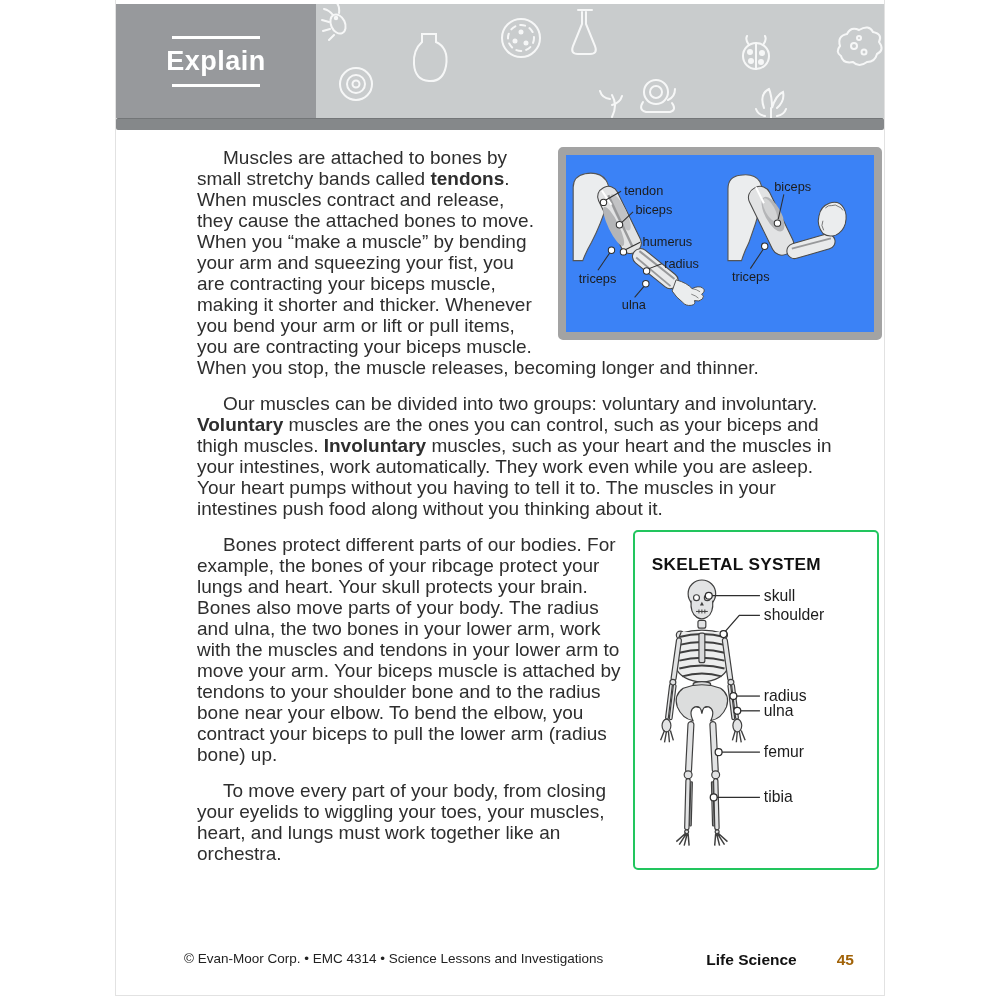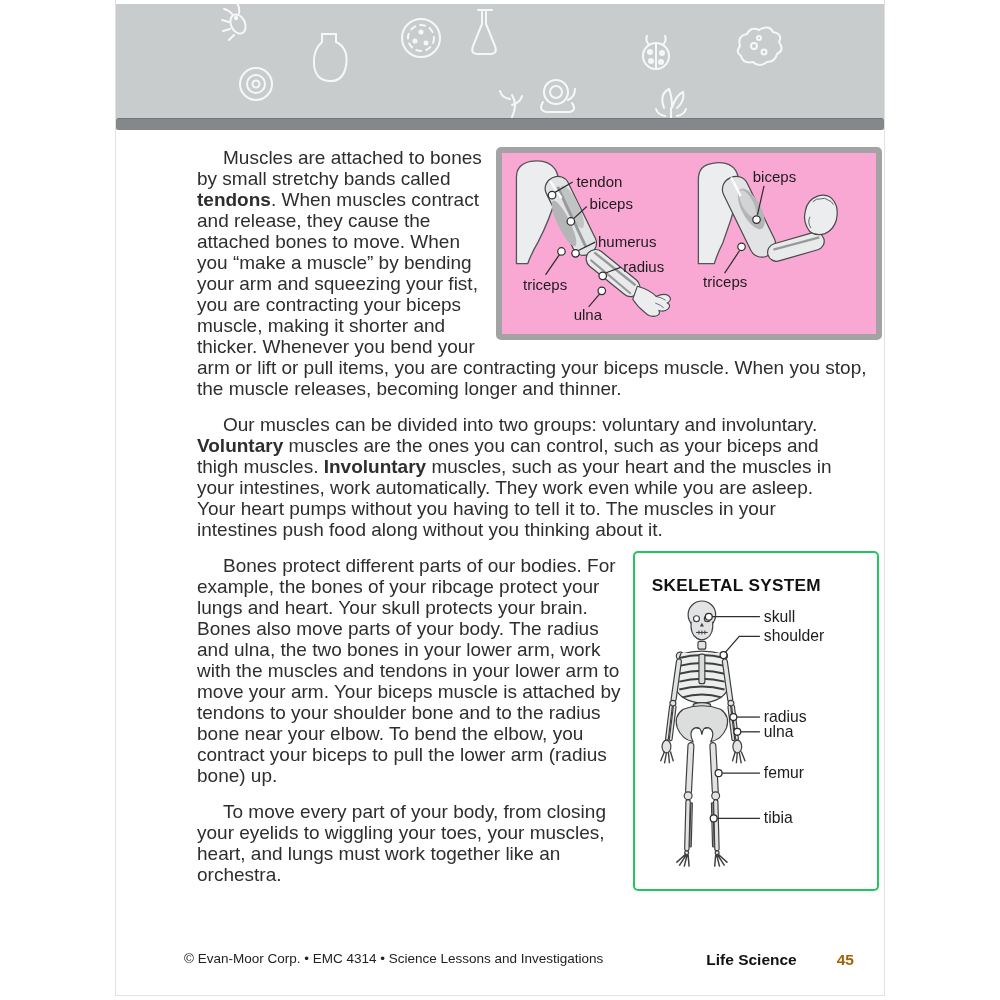--- a/index.html
+++ b/index.html
@@ -31,22 +31,22 @@
   .divider-bar { height:12px; background:#85888a; border-radius:2px; border-top:1px solid #737678; }
   
   .content { padding:17px 2px 0 68px; }
   .content p {
     font-size:19px; line-height:21px; color:#2e2e2e;
     margin:0 0 15px 13px; text-indent:26px;
   }
   .content p b { font-weight:bold; }
   .p-fullwidth { max-width:652px; }
   .fig-arm {
-    float:right; width:386px; height:193px; background:#f9a8d4;
-    border:6px solid #a3a3a3; border-radius:5px; margin:0 0 12px 14px;
+    float:right; width:324px; height:193px; background:#3b82f6;
+    border:8px solid #a3a3a3; border-radius:5px; margin:0 0 12px 14px;
   }
   .fig-skeleton {
     float:right; width:246px; height:340px; background:#fff;
     border:2px solid #22c55e; border-radius:5px; margin:-4px 3px 10px 12px;
   }
   .fig-arm svg, .fig-skeleton svg { display:block; width:100%; height:100%; }
   
   .footer {
     position:absolute; left:68px; right:30px; bottom:26px;
     display:flex; align-items:flex-start; color:#222;
@@ -59,20 +59,25 @@
   .fig-title { font-family:"Liberation Sans", sans-serif; font-size:17.5px; font-weight:bold; fill:#111; letter-spacing:.3px; }
   .leader { stroke:#2e2e2e; stroke-width:1.3; fill:none; }
   .dot { fill:#ffffff; stroke:#2e2e2e; stroke-width:1.3; }
 </style>
 </head>
 <body>
 
 <div class="page">
 
   <div class="header">
+    <div class="explain-tab">
+      <span class="rule"></span>
+      <span class="label">Explain</span>
+      <span class="rule"></span>
+    </div>
     <div class="title-band">
       <svg class="doodles" viewBox="0 0 568 114" stroke="#ffffff" fill="none" stroke-width="2" opacity="0.85" stroke-linecap="round">
         <g>
           <ellipse cx="22" cy="20" rx="7" ry="10" transform="rotate(-25 22 20)"></ellipse>
           <path d="M 17,11 q -4,-5 -9,-6 M 23,9 q 1,-7 -3,-11 M 13,18 l -7,-2 M 14,25 l -7,2 M 18,31 l -5,5"></path>
           <circle cx="20" cy="14" r="1.2" fill="#fff"></circle>
         </g>
         <g>
           <circle cx="40" cy="80" r="16"></circle>
             <circle cx="40" cy="80" r="9"></circle>

